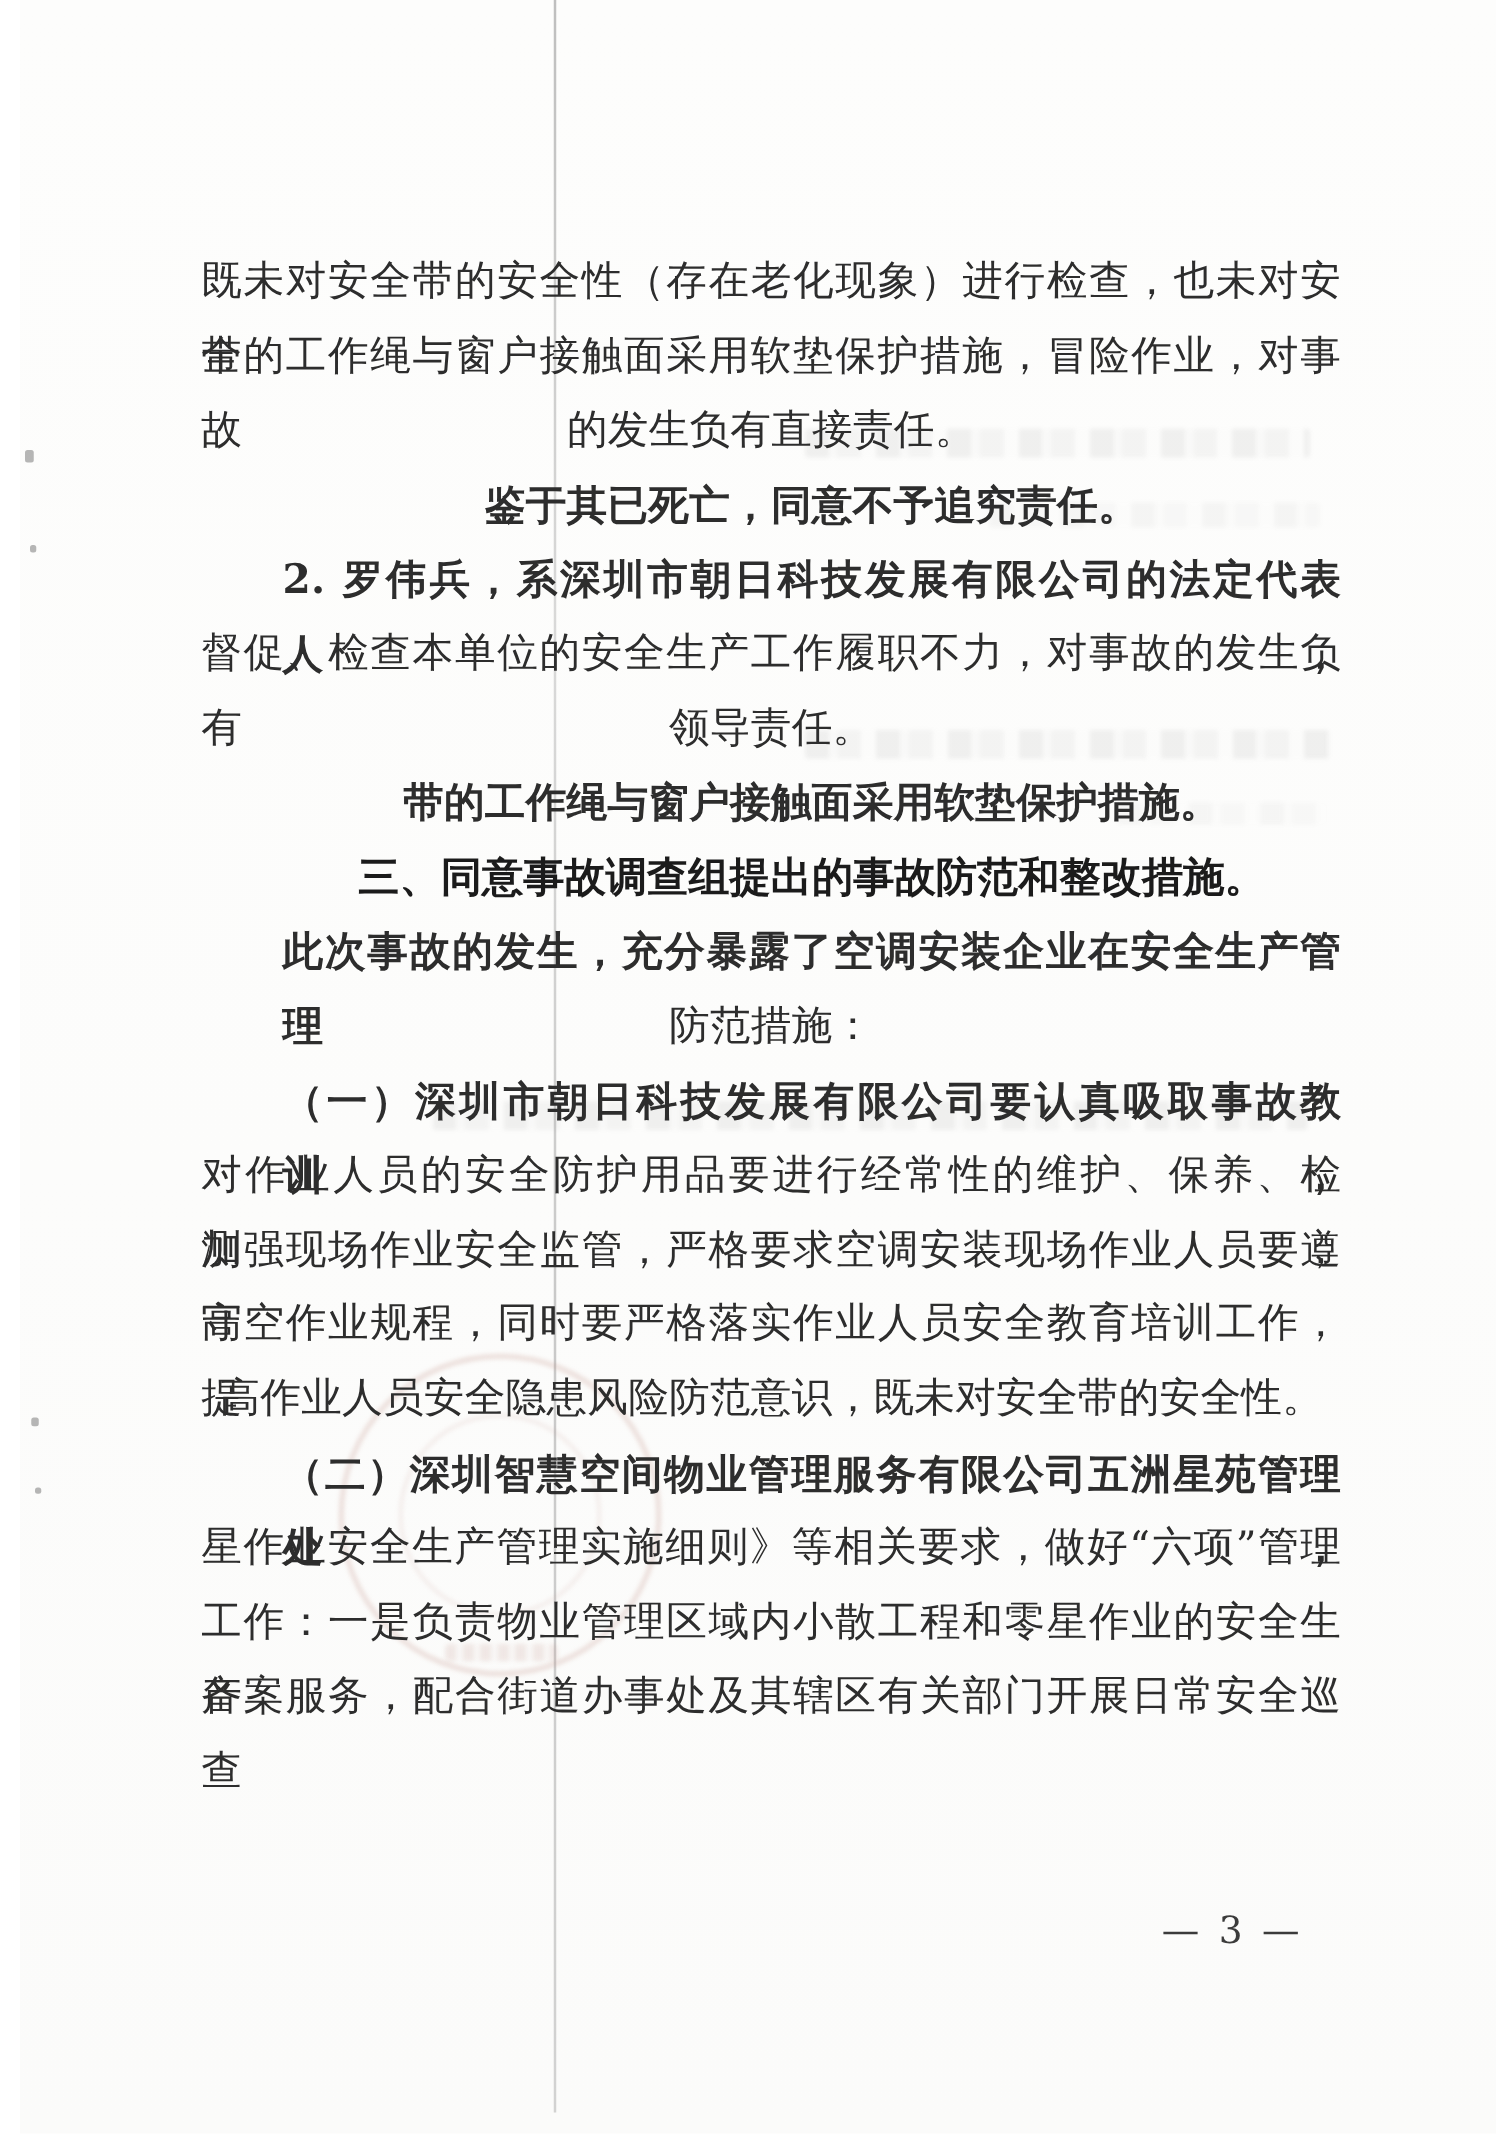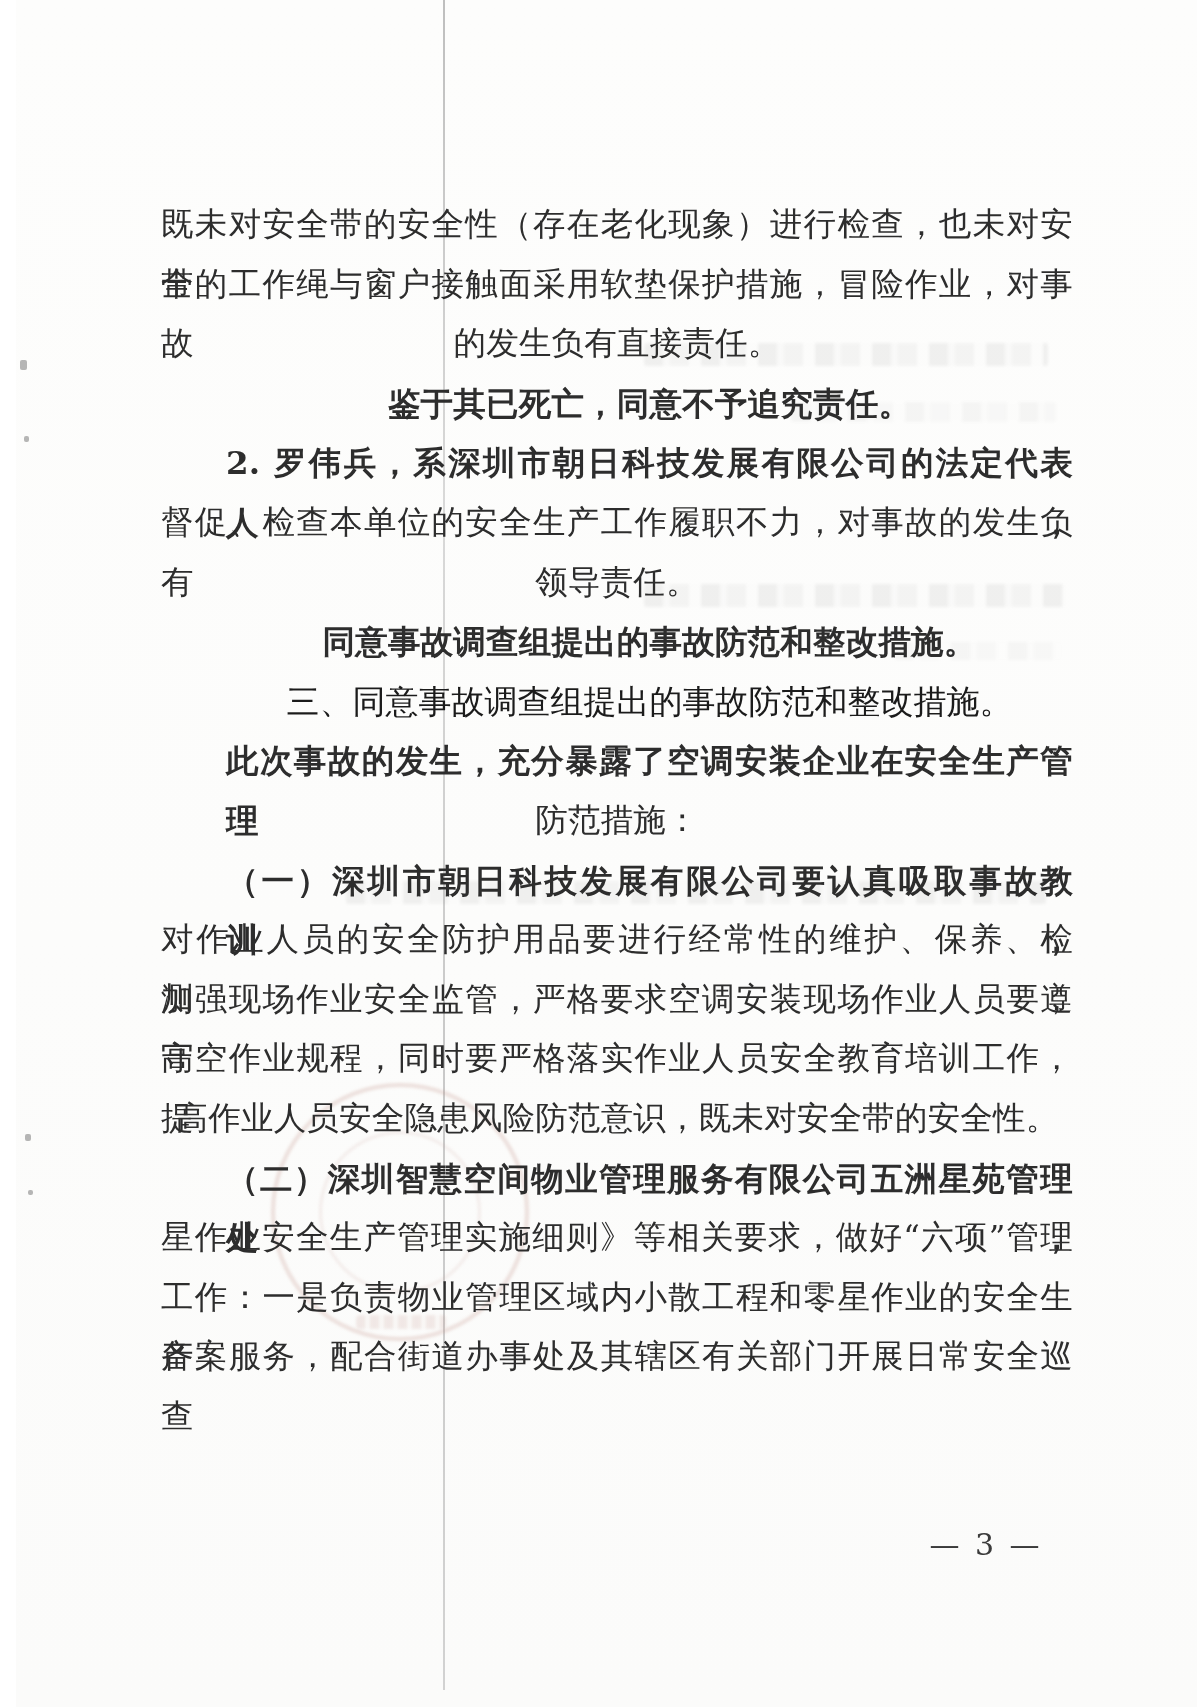--- a/index.html
+++ b/index.html
@@ -67,21 +67,21 @@
   .line{
     height:59.6px;line-height:59.6px;
     font-size:32.5px;color:#2d2d2d;
     letter-spacing:.2px;
     text-align:center;
   }
   .line.fill{text-align:justify;text-align-last:justify;}
   .line.indent{padding-left:65px;font-weight:bold;}
   .line.bold{
     font-family:"DejaVu Sans","Liberation Sans",sans-serif;
-    font-weight:400;color:#1b1b1b;font-size:33px;letter-spacing:0;
+    font-weight:700;color:#1b1b1b;font-size:33px;letter-spacing:0;
   }
   .page-number{
     position:absolute;left:900px;top:1526px;width:140px;height:38px;
     line-height:38px;font-size:30px;color:#3b3b3b;letter-spacing:3px;
     font-family:"DejaVu Serif","Liberation Serif",serif;text-align:center;
     white-space:nowrap;
   }
 </style>
 </head>
 <body>
@@ -107,21 +107,21 @@
   <div class="speck s4"></div>
 
   <div id="text-block">
       <div class="line fill">既未对安全带的安全性（存在老化现象）进行检查，也未对安全</div>
       <div class="line fill">带的工作绳与窗户接触面采用软垫保护措施，冒险作业，对事故</div>
       <div class="line">的发生负有直接责任。</div>
       <div class="line indent">鉴于其已死亡，同意不予追究责任。</div>
       <div class="line indent fill">2.  罗伟兵，系深圳市朝日科技发展有限公司的法定代表人，</div>
       <div class="line fill">督促、检查本单位的安全生产工作履职不力，对事故的发生负有</div>
       <div class="line">领导责任。</div>
-      <div class="line indent">同意事故调查组提出的事故防范和整改措施。</div>
+      <div class="line indent">带的工作绳与窗户接触面采用软垫保护措施。</div>
       <div class="line indent bold">三、同意事故调查组提出的事故防范和整改措施。</div>
       <div class="line indent fill">此次事故的发生，充分暴露了空调安装企业在安全生产管理</div>
       <div class="line">防范措施：</div>
       <div class="line indent fill">（一）深圳市朝日科技发展有限公司要认真吸取事故教训，</div>
       <div class="line fill">对作业人员的安全防护用品要进行经常性的维护、保养、检测，</div>
       <div class="line fill">加强现场作业安全监管，严格要求空调安装现场作业人员要遵守</div>
       <div class="line fill">高空作业规程，同时要严格落实作业人员安全教育培训工作，提</div>
       <div class="line">高作业人员安全隐患风险防范意识，既未对安全带的安全性。</div>
       <div class="line indent fill">（二）深圳智慧空间物业管理服务有限公司五洲星苑管理处，</div>
       <div class="line fill">星作业安全生产管理实施细则》等相关要求，做好“六项”管理</div>

